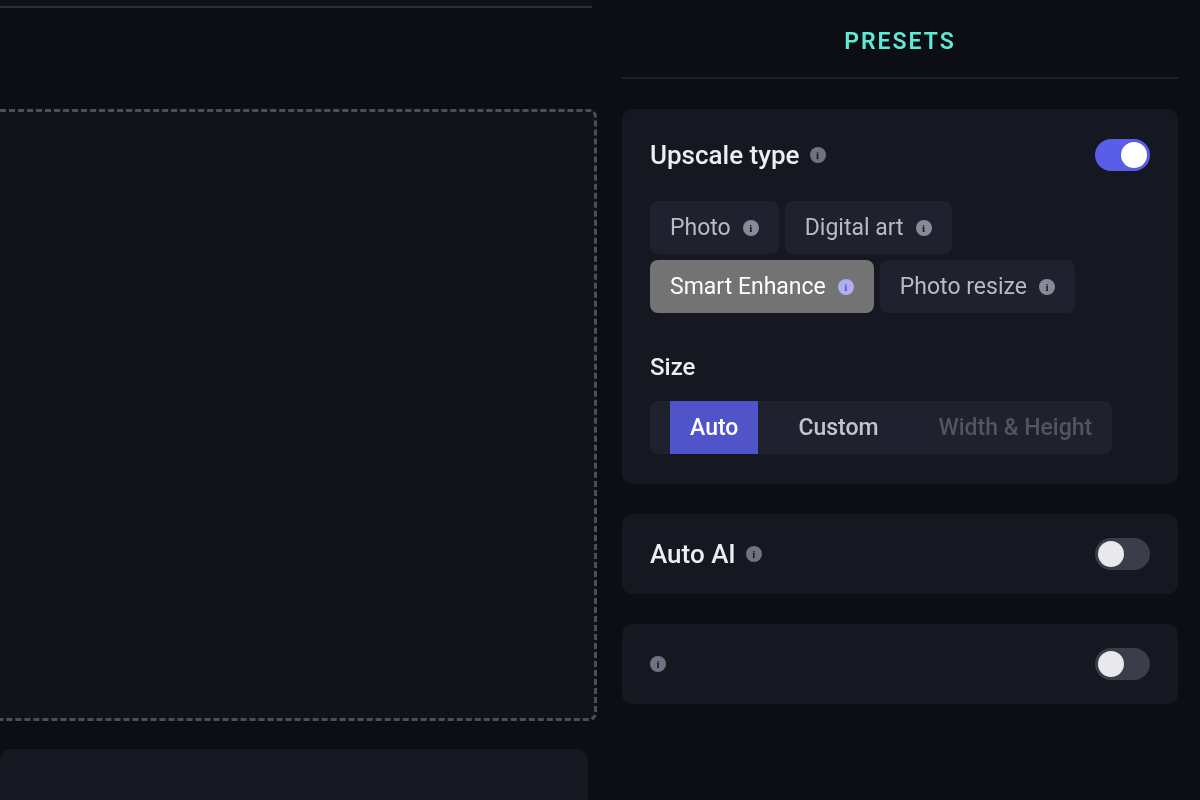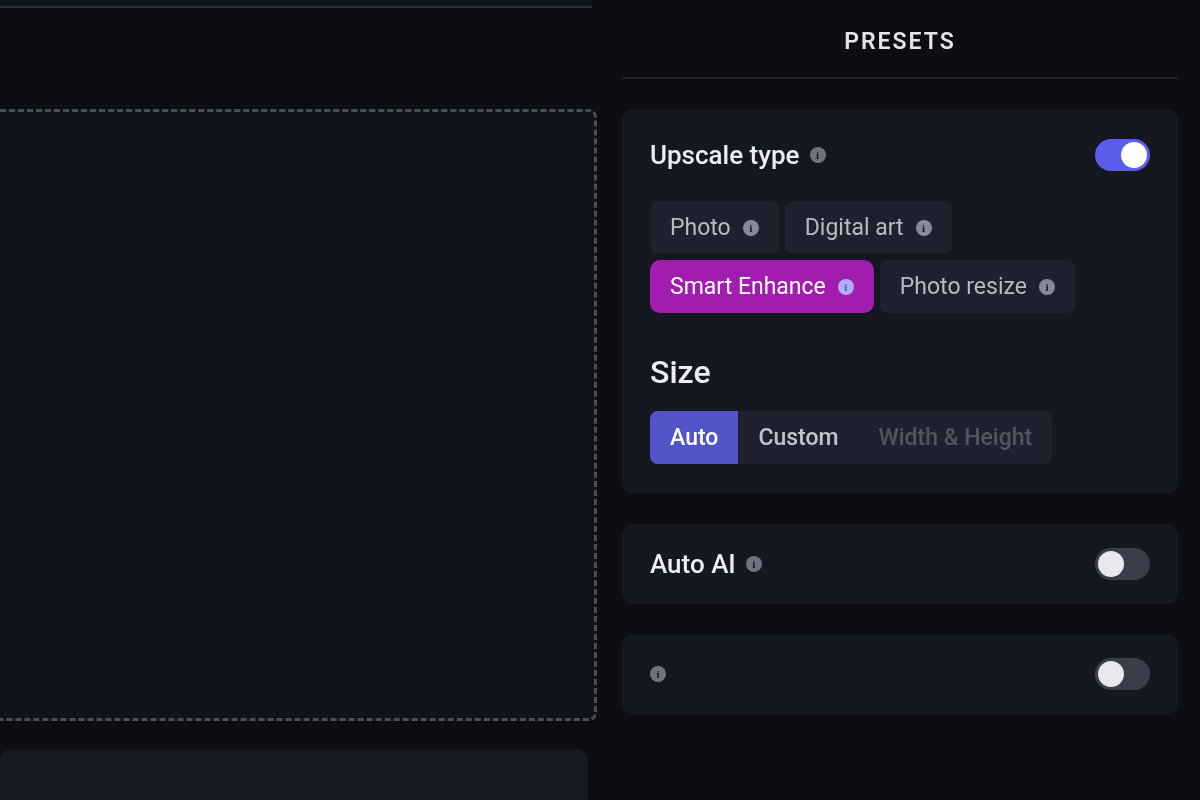--- a/index.html
+++ b/index.html
@@ -59,21 +59,21 @@
       display: flex;
       margin-top: 18px;
     }
     .tab {
       flex: 1;
       text-align: center;
       padding: 10px 0 22px 0;
       font-size: 23px;
       font-weight: 600;
       letter-spacing: 2px;
-      color: #e5e5e5;
+      color: #5eead4;
       border-bottom: 2px solid #1f2029;
       cursor: pointer;
       text-transform: uppercase;
     }
     .tab.active {
       color: #d8d9e0;
       border-bottom: 4px solid #5a5de8;
     }
     .section {
       background: #161821;
@@ -152,50 +152,50 @@
       background: #1f222e;
       color: #b8bac4;
       font-size: 23px;
       font-weight: 400;
       display: inline-flex;
       align-items: center;
       gap: 12px;
       cursor: pointer;
     }
     .chip.selected {
-      background: #a21caf;
+      background: #737373;
       color: #ffffff;
-      border-radius: 10px;
     }
     .chip .info-icon {
       background: #888a98;
     }
     .chip.selected .info-icon {
       background: #aeaef0;
       color: #5153c9;
     }
     .subsection-title {
-      font-size: 32px;
+      font-size: 24px;
       font-weight: 500;
       color: #eceef4;
       margin-top: 40px;
     }
     .segmented {
       display: inline-flex;
       margin-top: 20px;
       background: #1f222e;
       border-radius: 8px;
       overflow: hidden;
     }
     .segment {
       padding: 13px 20px;
       font-size: 23px;
       font-weight: 500;
       color: #c2c4cf;
       cursor: pointer;
+      margin-left: 20px;
     }
     .segment.selected {
       background: #5153c9;
       color: #ffffff;
     }
     .segment.disabled {
       color: #52555f;
       cursor: default;
     }
   </style>

